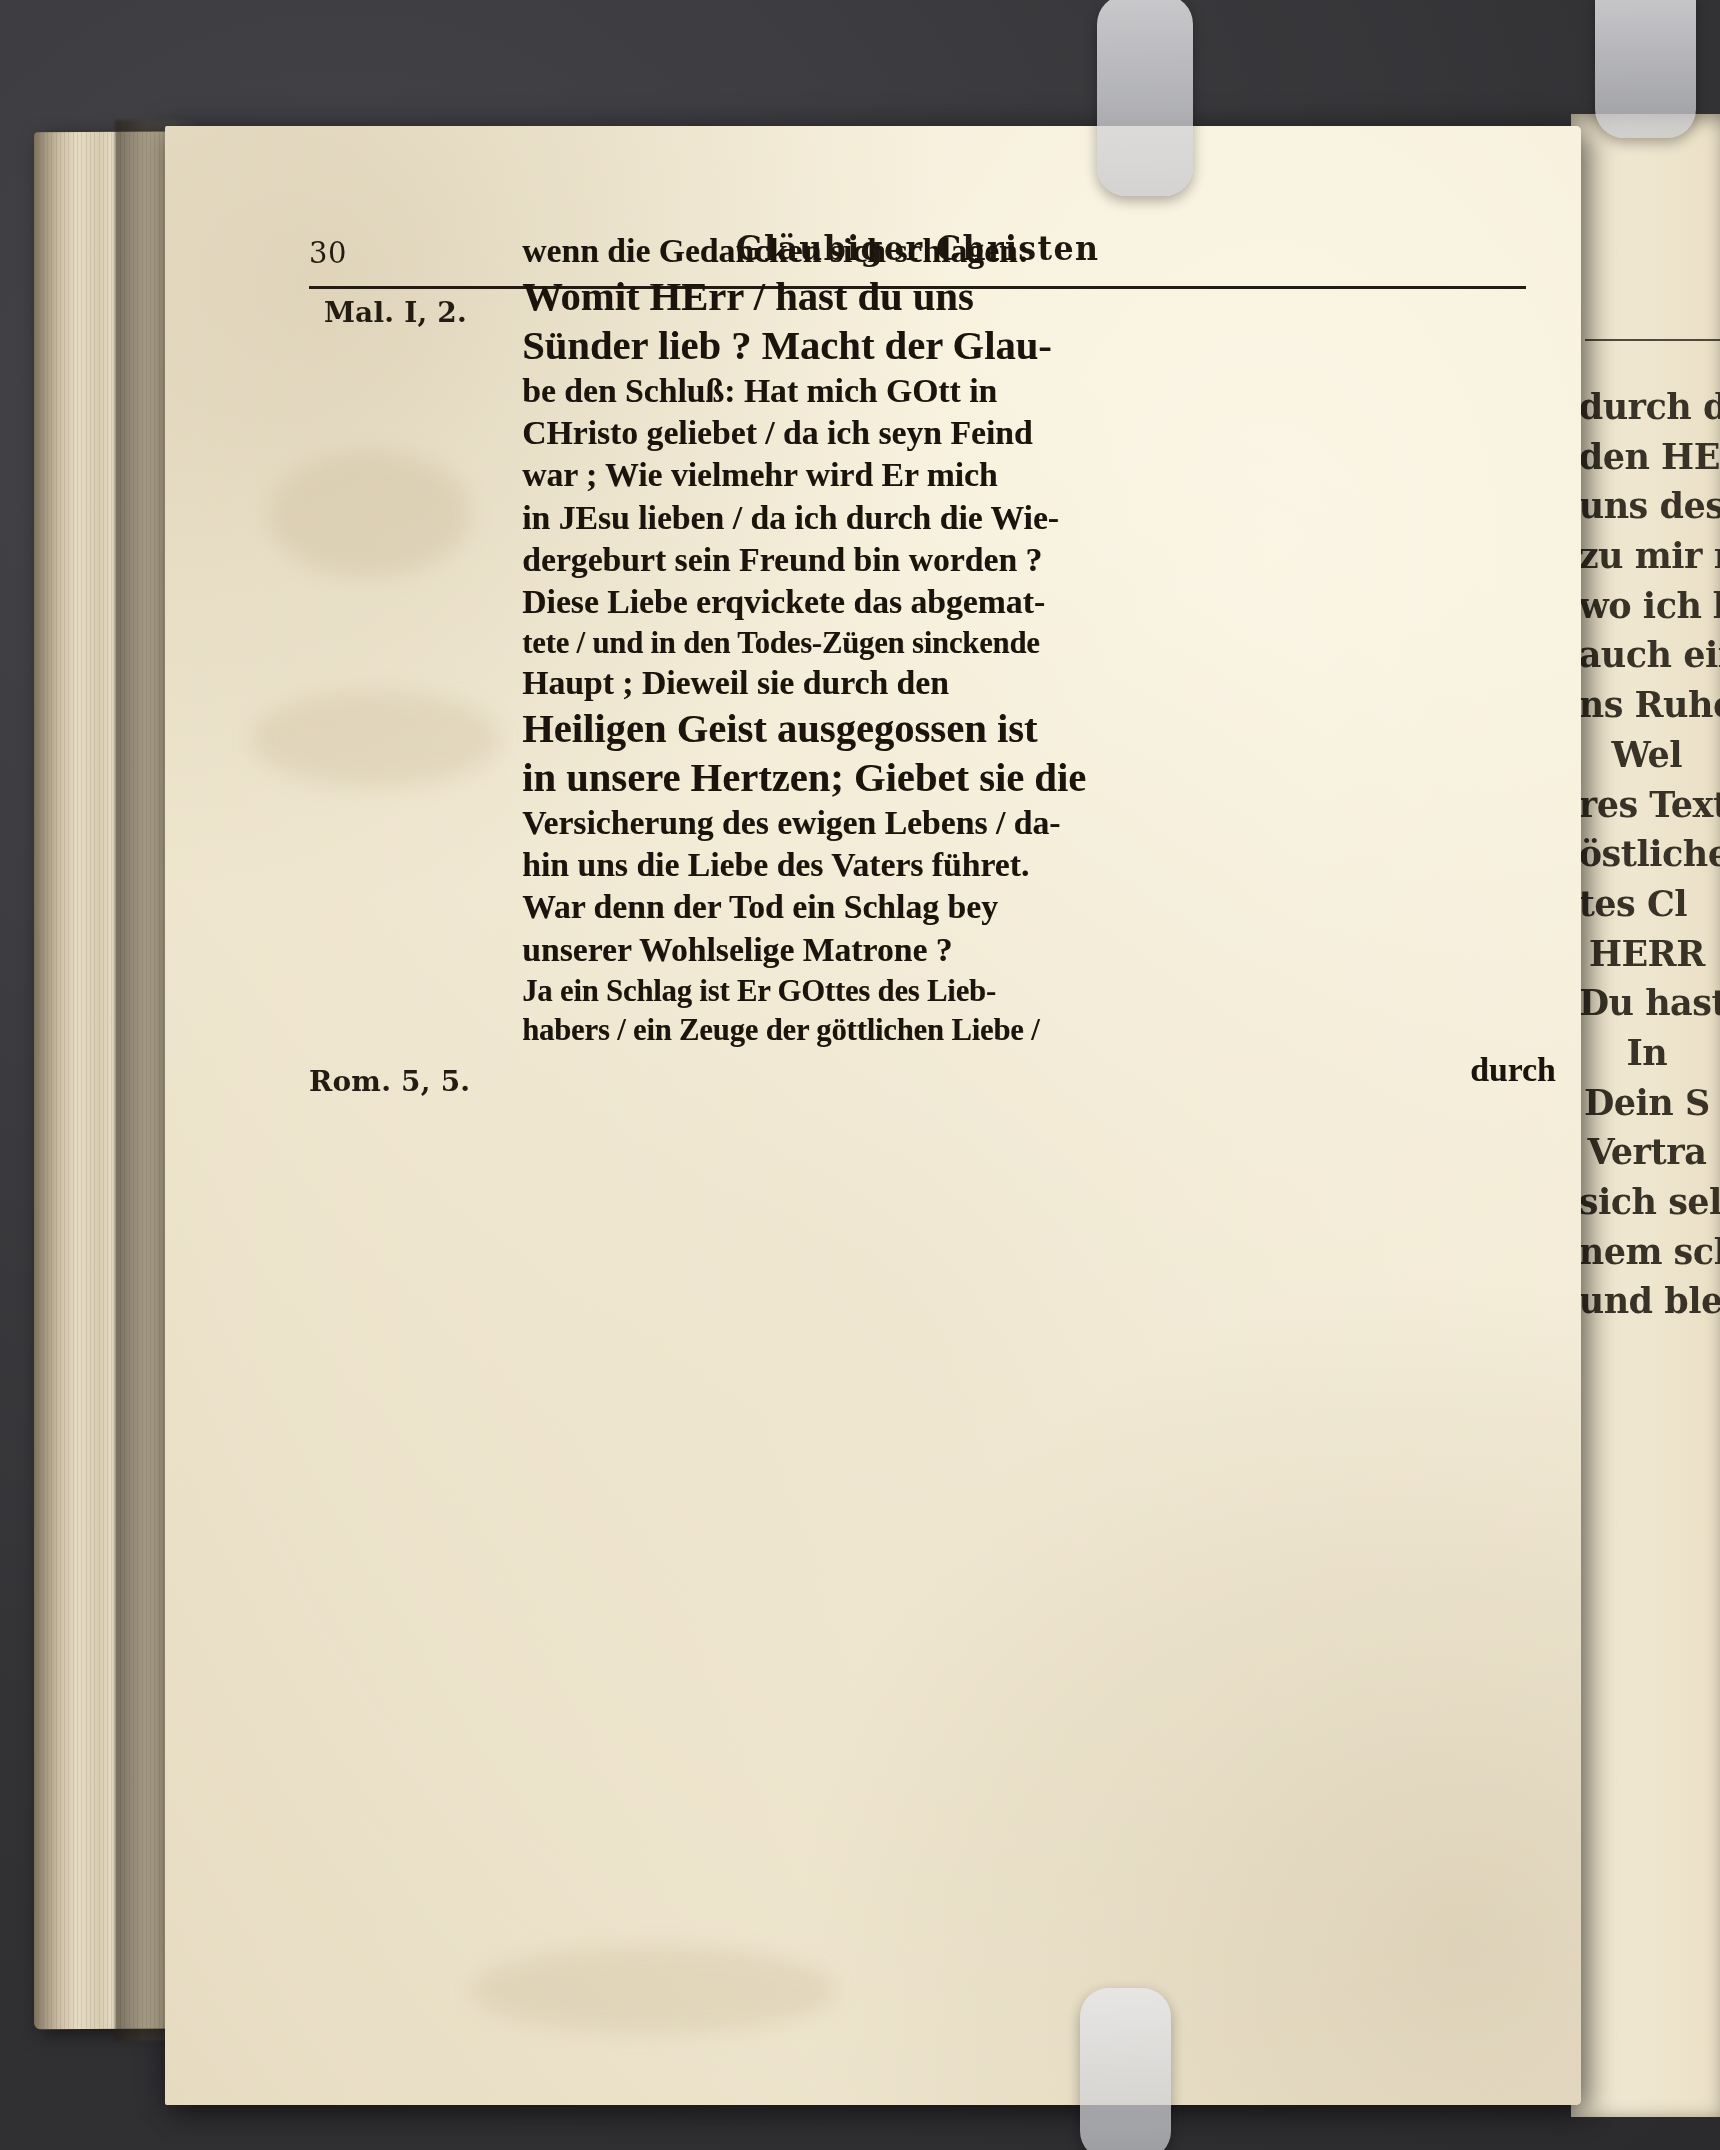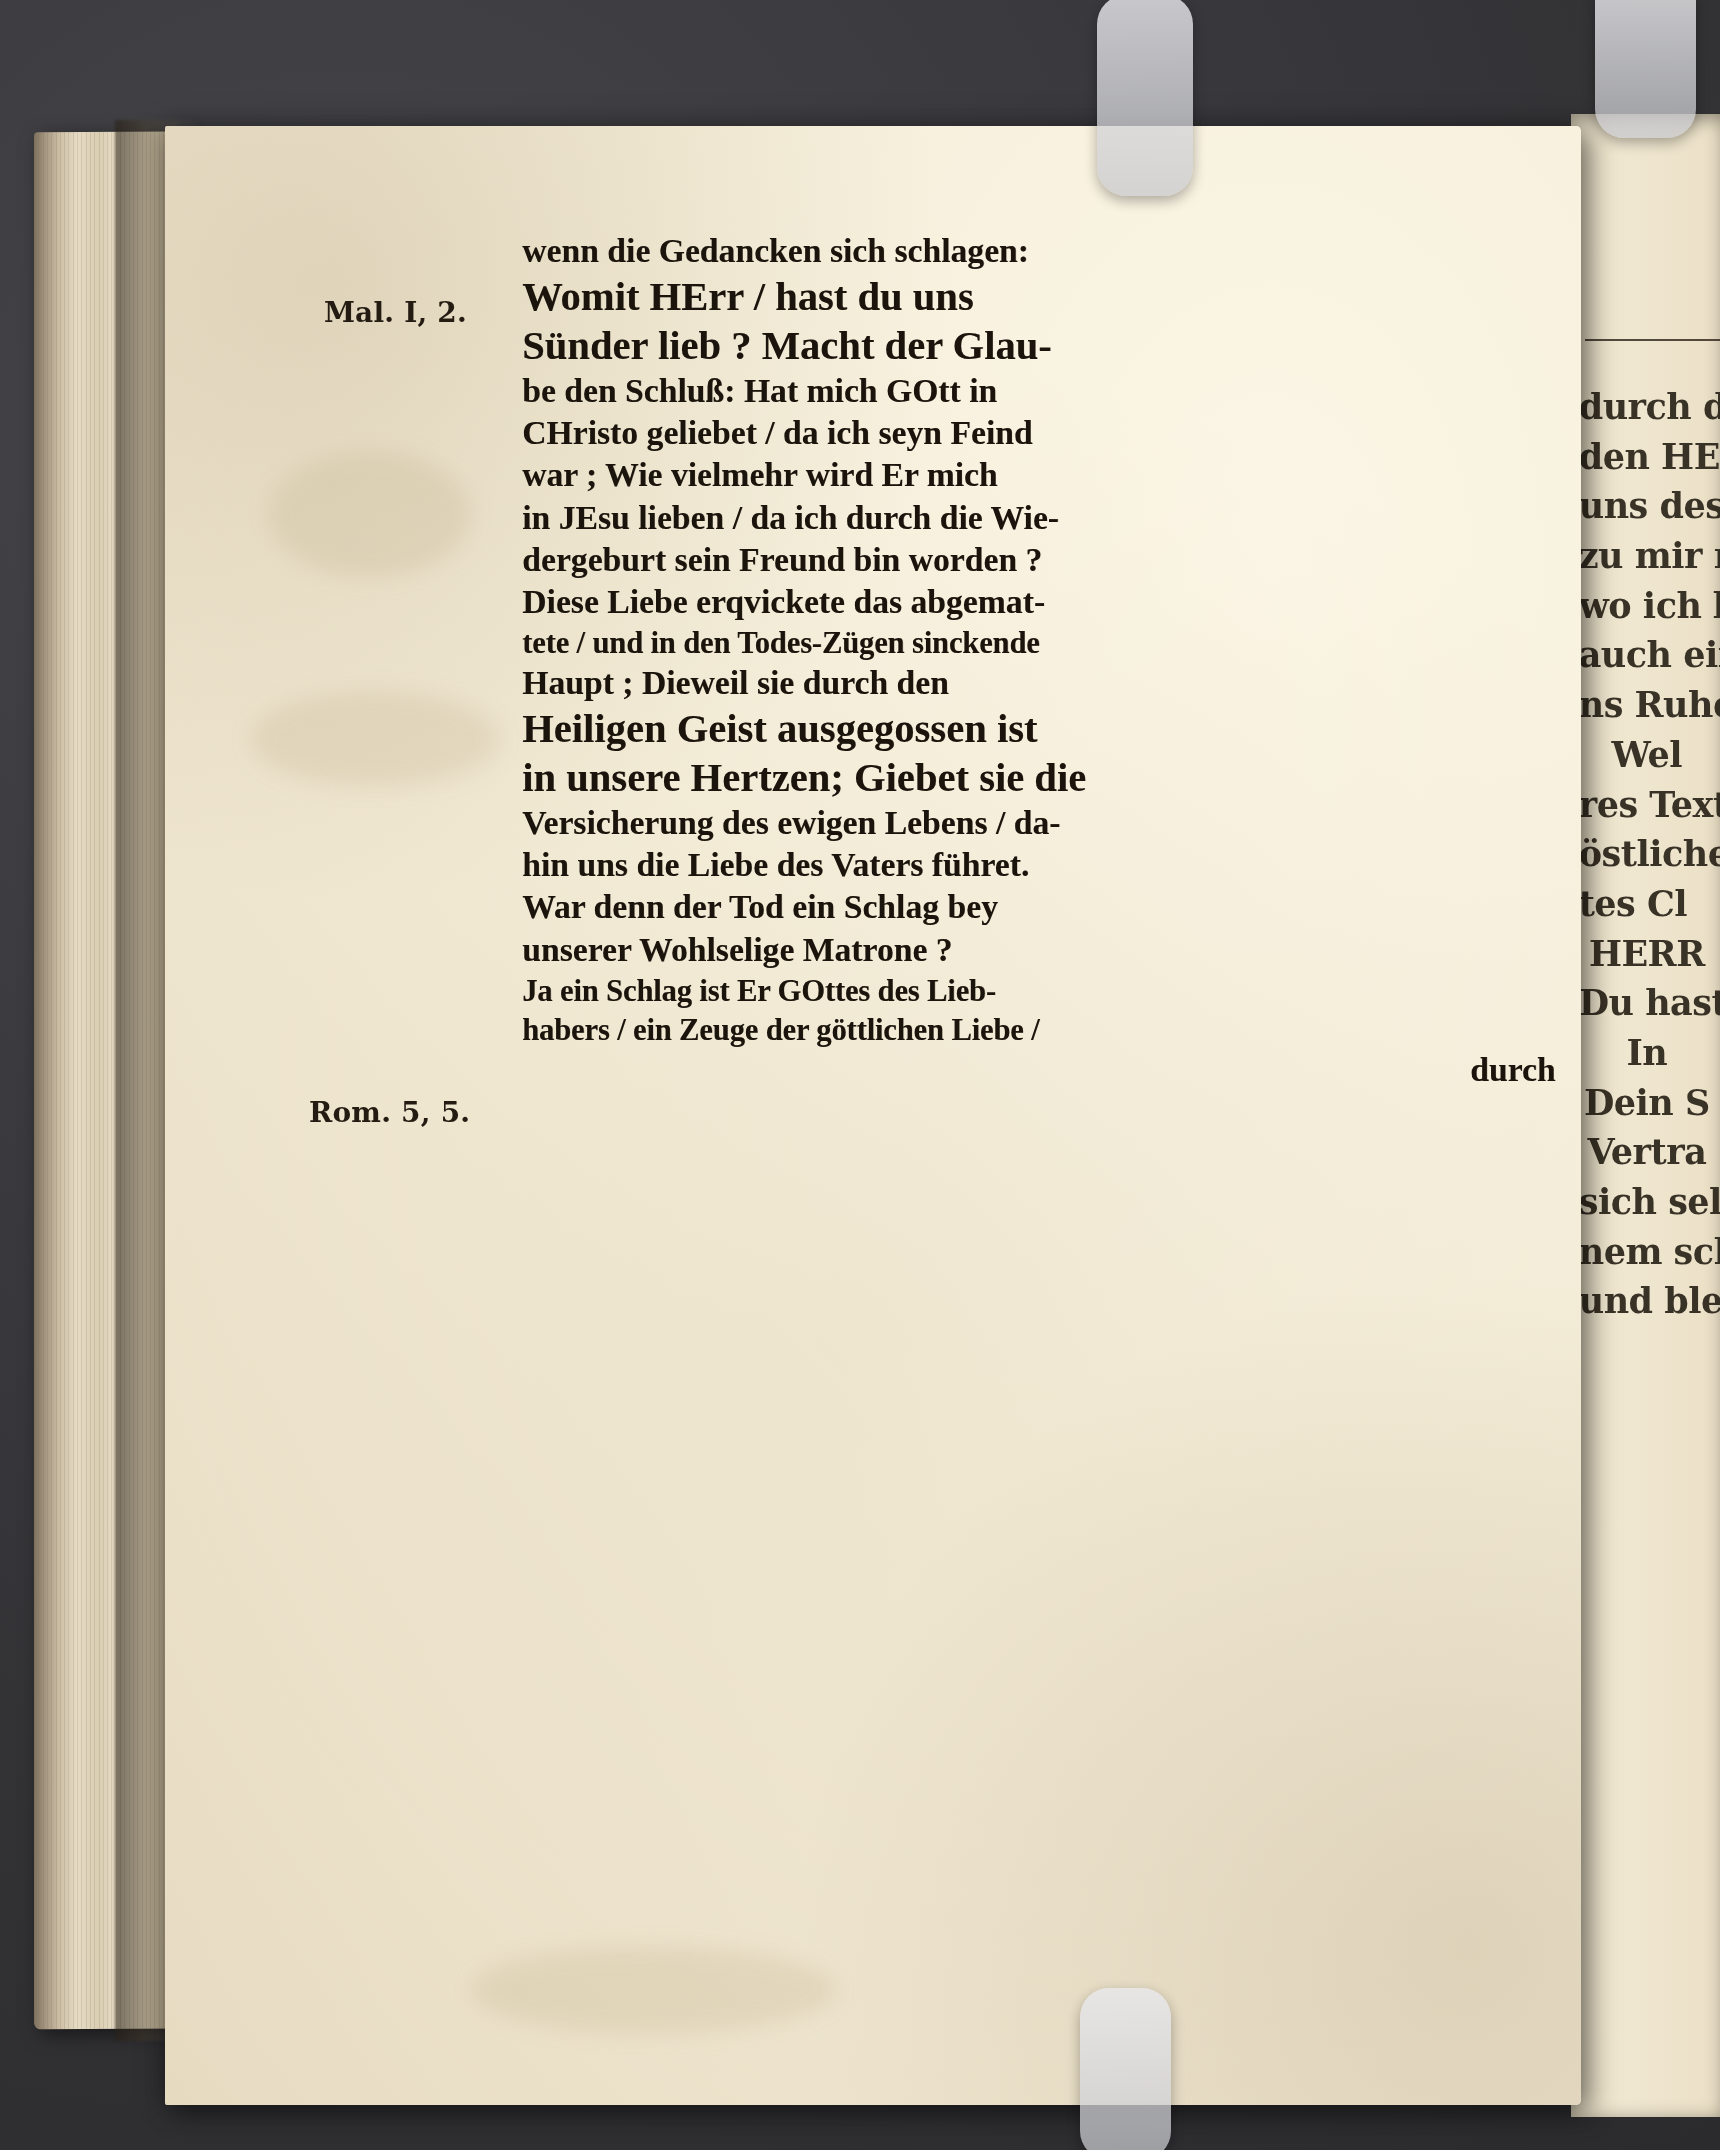--- a/index.html
+++ b/index.html
@@ -173,21 +173,21 @@
     position: absolute;
     font-family: "DejaVu Serif", serif;
     font-weight: 700;
     font-size: 28px;
     color: #241c12;
     letter-spacing: 0.2px;
     white-space: nowrap;
     text-align: right;
   }
   #note-mal { left: 144px; top: 170px; width: 158px; }
-  #note-rom { left: 144px; top: 970px; width: 158px; }
+  #note-rom { left: 144px; top: 939px; width: 158px; }
 
   
   .textblock {
     position: absolute;
     left: 316px;
     top: 108px;
     width: 1044px;
     color: #1b140c;
     font-family: Liberation Serif, serif;
     font-weight: 700;
@@ -252,20 +252,25 @@
     <div>und bleib</div>
   </div>
 </div>
 
 <div class="page">
   <div class="grain"></div>
   <div class="stain" style="left:105px; top:326px; width:201px; height:125px;"></div>
   <div class="stain" style="left:86px; top:565px; width:249px; height:96px;"></div>
   <div class="stain" style="left:307px; top:1821px; width:364px; height:86px;"></div>
 
+  <div class="header">
+    <span class="folio">30</span>
+    <span class="running-title">Gläubiger Christen</span>
+    <span class="rule"></span>
+  </div>
 
   <span class="margin-note" id="note-mal">Mal. I, 2.</span>
   <span class="margin-note" id="note-rom">Rom. 5, 5.</span>
 
   <div class="textblock">
     <span class="line sz-a">wenn  die  Gedancken  sich  schlagen:</span>
     <span class="line sz-b">Womit HErr / hast du uns</span>
     <span class="line sz-b">Sünder lieb ?   Macht der Glau-</span>
     <span class="line sz-a">be den Schluß: Hat mich GOtt  in</span>
     <span class="line sz-a">CHristo geliebet / da ich seyn  Feind</span>

